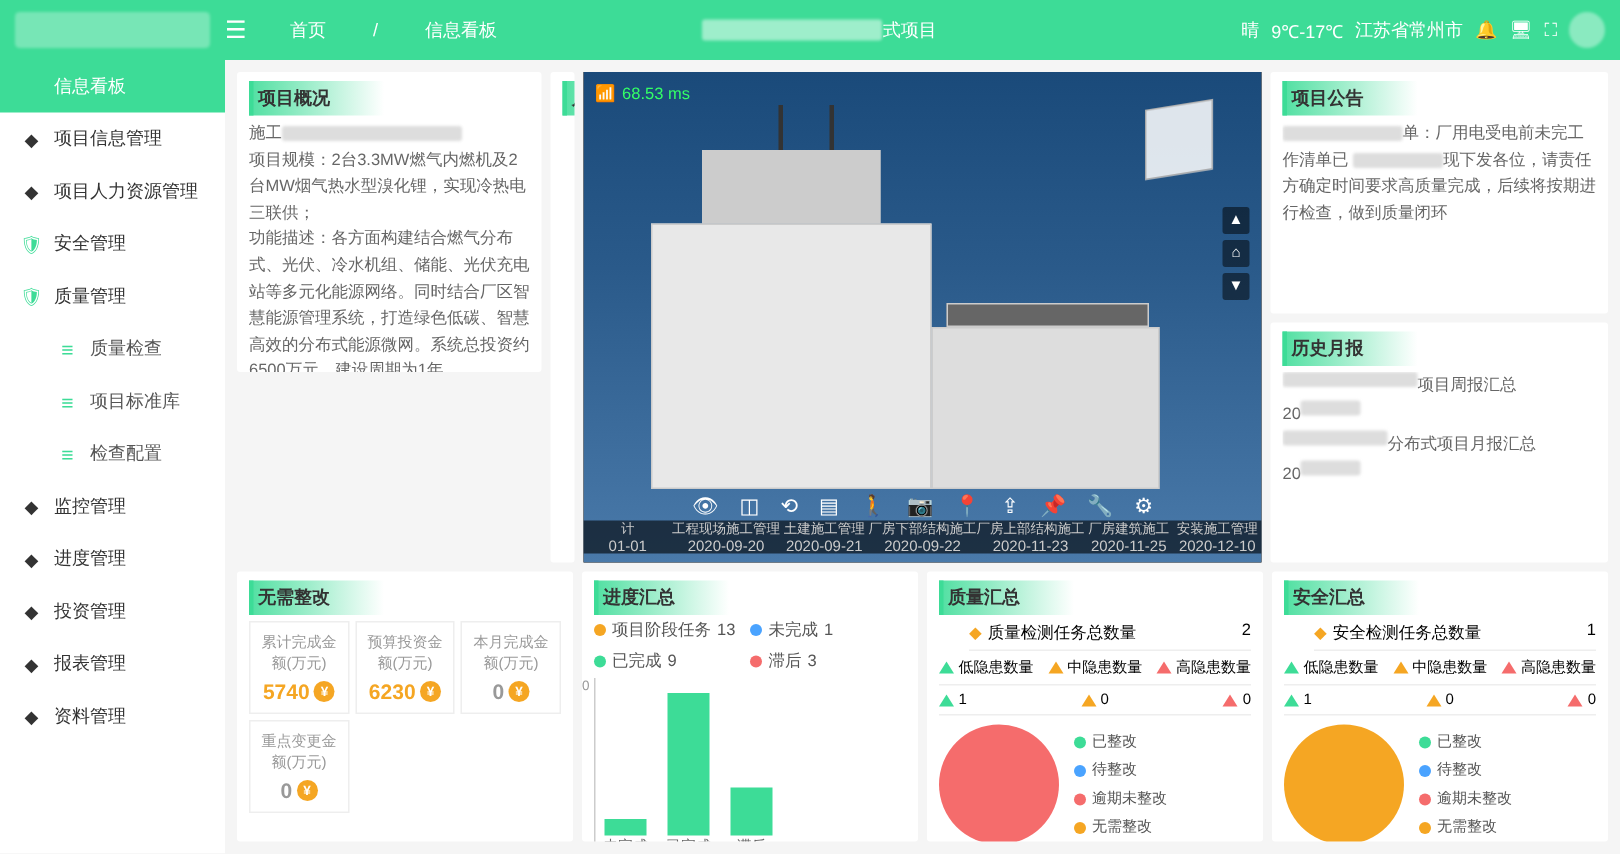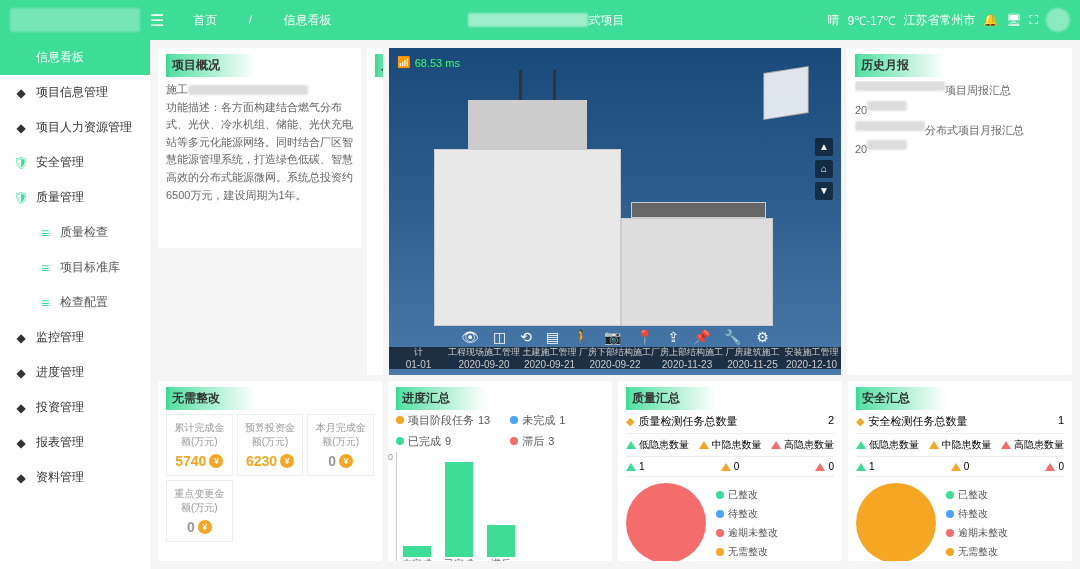--- a/index.html
+++ b/index.html
@@ -45,29 +45,29 @@
 .right-col { grid-column: 3; grid-row: 1 / span 2; display: flex; flex-direction: column; gap: 6px; }
 .right-col .card { flex: 1; }
 .blurtext { display:inline-block; height:10px; background:#ddd; filter:blur(1px); border-radius:2px; vertical-align:middle; }
 .bottom-row { grid-column: 1 / span 3; grid-row: 3; display: flex; gap: 6px; }
 .bottom-row .card { flex: 1; }
 .invest-grid { display: grid; grid-template-columns: 1fr 1fr 1fr; gap: 4px; margin-top: 4px; }
 .invest-box { border: 1px solid #eee; padding: 6px; text-align: center; font-size: 10px; color: #999; }
 .invest-box .val { font-size: 14px; font-weight: bold; margin-top: 4px; display:flex; align-items:center; justify-content:center; gap:3px; }
 .invest-box .val.orange { color:#f5a623; }
 .invest-box .coin { width:14px; height:14px; border-radius:50%; background:#f5a623; color:#fff; font-size:9px; line-height:14px; }
-.progress-body { display:flex; gap:20px; }
+.progress-body { display:flex; gap:10px; }
 .progress-legend { font-size:11px; line-height:1.9; color:#555; }
 .progress-legend .row { display:flex; align-items:center; gap:4px; white-space:nowrap; }
 .dot { width:8px; height:8px; border-radius:50%; display:inline-block; }
 .barchart { flex:1; display:flex; align-items:flex-end; gap:14px; height:120px; padding:0 6px 14px; position:relative; border-left:1px solid #ccc; border-bottom:1px solid #ccc; }
 .barchart .bar { width:28px; background:#3ddc97; position:relative; }
 .barchart .bar span { position:absolute; bottom:-14px; left:50%; transform:translateX(-50%); font-size:10px; color:#666; white-space:nowrap; }
 .barchart .yaxis { position:absolute; left:-14px; top:0; bottom:0; display:flex; flex-direction:column-reverse; justify-content:space-between; font-size:9px; color:#999; }
-.risk-header { display:flex; justify-content:space-between; border-bottom:1px solid #eee; padding:4px 0; font-size:11px; }
+.risk-header { display:flex; justify-content:space-between; border-bottom:1px solid #eee; padding:4px 0; font-size:11px;margin-left:20px; }
 .risk-header .ico { color:#f5a623; margin-right:4px; }
 .risk-sub { display:flex; justify-content:space-between; padding:4px 0; font-size:10px; border-bottom:1px solid #eee; }
 .risk-sub div { display:flex; align-items:center; gap:3px; }
 .tri { width:0; height:0; border-left:5px solid transparent; border-right:5px solid transparent; }
 .tri.g { border-bottom:8px solid #3ddc97; }
 .tri.o { border-bottom:8px solid #f5a623; }
 .tri.r { border-bottom:8px solid #f56c6c; }
 .pie-wrap { display:flex; align-items:center; gap:10px; margin-top:6px; }
 .pie { width:80px; height:80px; border-radius:50%; }
 .pie-legend { font-size:10px; line-height:1.9; color:#555; }
@@ -154,20 +154,21 @@
         <span>资料管理</span>
       </div>
     </div>
 
   <div class="main">
     <div class="overview">
       <div class="card">
         <div class="card-title">项目概况</div>
         <div class="card-body">
           <div><span>施工</span><span class="blurtext" style="width:120px"></span></div>
+          <div>项目规模：2台3.3MW燃气内燃机及2台MW烟气热水型溴化锂，实现冷热电三联供；</div>
           <div>功能描述：各方面构建结合燃气分布式、光伏、冷水机组、储能、光伏充电站等多元化能源网络。同时结合厂区智慧能源管理系统，打造绿色低碳、智慧高效的分布式能源微网。系统总投资约6500万元，建设周期为1年。</div>
 
         </div>
       </div>
       <div class="card">
         <div class="card-title">月度计划</div>
       </div>
     </div>
 
     <div class="viewer">
@@ -230,20 +231,27 @@
           </div>
           <div class="tick">
             <div style="font-size:9px">安装施工管理</div>
             <div>2020-12-10</div>
           </div>
         </div>
     </div>
 
     <div class="right-col">
       <div class="card">
+        <div class="card-title">项目公告</div>
+        <div class="card-body">
+          <span class="blurtext" style="width:80px"></span><span>单：厂用电受电前未完工作清单已</span>
+          <span class="blurtext" style="width:60px"></span><span>现下发各位，请责任方确定时间要求高质量完成，后续将按期进行检查，做到质量闭环</span>
+        </div>
+      </div>
+      <div class="card">
         <div class="card-title">历史月报</div>
         <div class="card-body">
           <div class="report-item">
               <span class="blurtext" style="width:90px"></span>
               <span>项目周报汇总</span>
             </div>
           <div class="report-item">
               <span>20</span>
               <span class="blurtext" style="width:40px"></span>
             </div>

